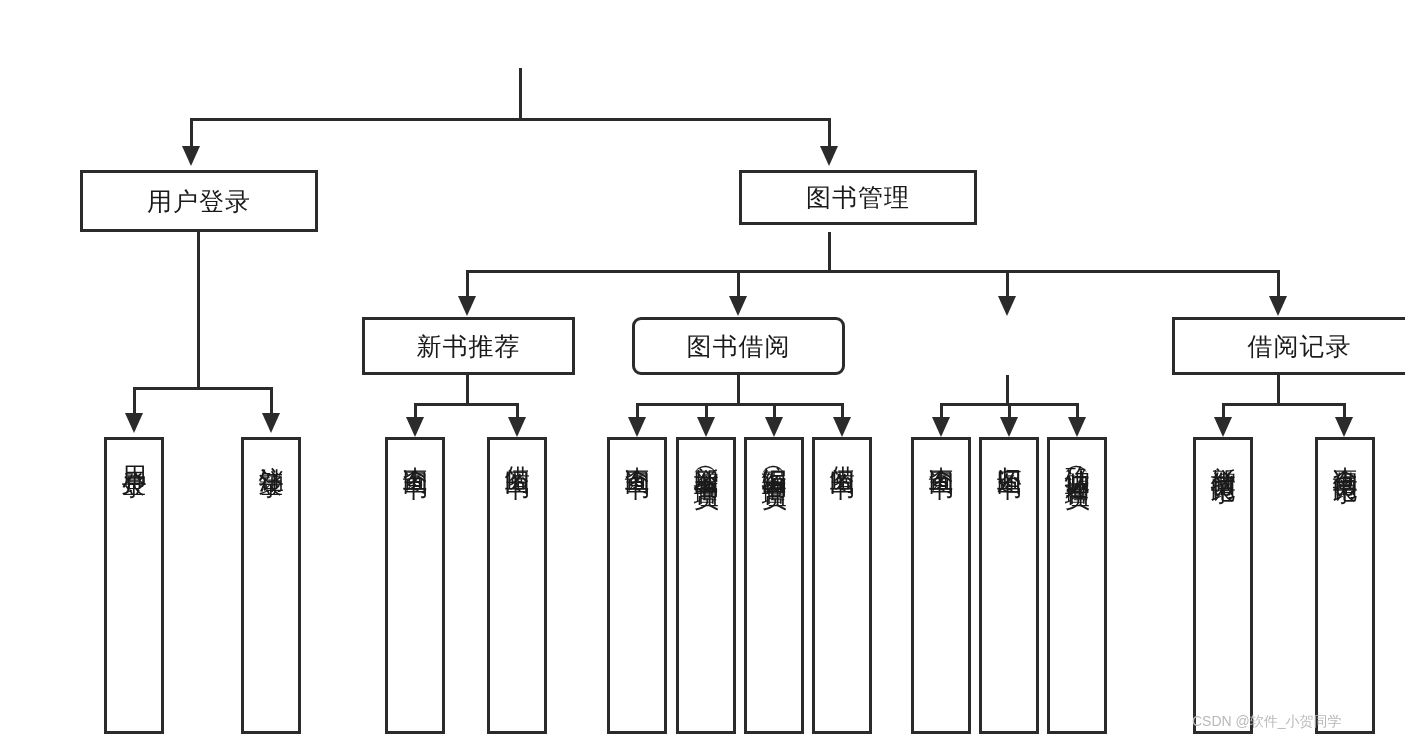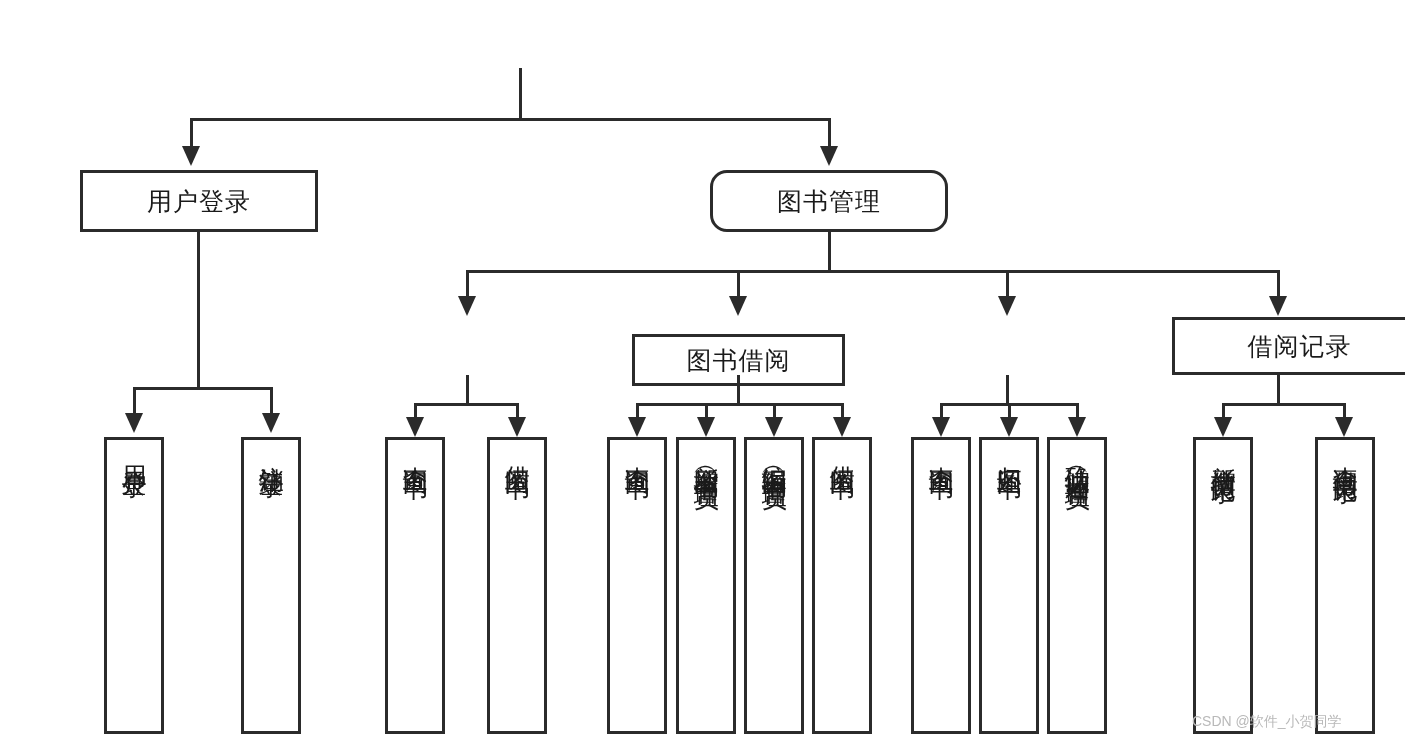--- a/index.html
+++ b/index.html
@@ -89,21 +89,21 @@
   <div class="vline" style="left:190px; top:118px; height:28px;"></div>
   <div class="arrow" style="left:182px; top:146px;"></div>
 
   <div class="vline" style="left:828px; top:118px; height:28px;"></div>
   <div class="arrow" style="left:820px; top:146px;"></div>
 
   <div class="node horiz" style="left:80px; top:170px; width:238px; height:62px;">
     <span>用户登录</span>
   </div>
 
-  <div class="node horiz" style="left:710px; top:170px; width:238px; height:62px;border-radius:17px;">
+  <div class="node horiz" style="left:739px; top:170px; width:238px; height:55px;">
     <span>图书管理</span>
   </div>
 
   <div class="vline" style="left:197px; top:232px; height:157px;"></div>
   <div class="hline" style="left:133px; top:387px; width:140px;"></div>
   <div class="vline" style="left:133px; top:387px; height:26px;"></div>
   <div class="arrow" style="left:125px; top:413px;"></div>
   <div class="vline" style="left:270px; top:387px; height:26px;"></div>
   <div class="arrow" style="left:262px; top:413px;"></div>
 
@@ -111,21 +111,24 @@
   <div class="hline" style="left:466px; top:270px; width:814px;"></div>
   <div class="vline" style="left:466px; top:270px; height:26px;"></div>
   <div class="arrow" style="left:458px; top:296px;"></div>
   <div class="vline" style="left:737px; top:270px; height:26px;"></div>
   <div class="arrow" style="left:729px; top:296px;"></div>
   <div class="vline" style="left:1006px; top:270px; height:26px;"></div>
   <div class="arrow" style="left:998px; top:296px;"></div>
   <div class="vline" style="left:1277px; top:270px; height:26px;"></div>
   <div class="arrow" style="left:1269px; top:296px;"></div>
 
-  <div class="node horiz" style="left:632px; top:334px; width:213px; height:52px;">
+  <div class="node horiz" style="left:362px; top:317px; width:213px; height:58px;">
+    <span>新书推荐</span>
+  </div>
+  <div class="node horiz" style="left:632px; top:317px; width:213px; height:58px;border-radius:9px;">
     <span>图书借阅</span>
   </div>
   <div class="node horiz" style="left:1172px; top:317px; width:255px; height:58px;">
     <span>借阅记录</span>
   </div>
 
   <div class="vline" style="left:466px; top:375px; height:30px;"></div>
   <div class="hline" style="left:414px; top:403px; width:105px;"></div>
   <div class="vline" style="left:414px; top:403px; height:14px;"></div>
   <div class="arrow" style="left:406px; top:417px;"></div>

